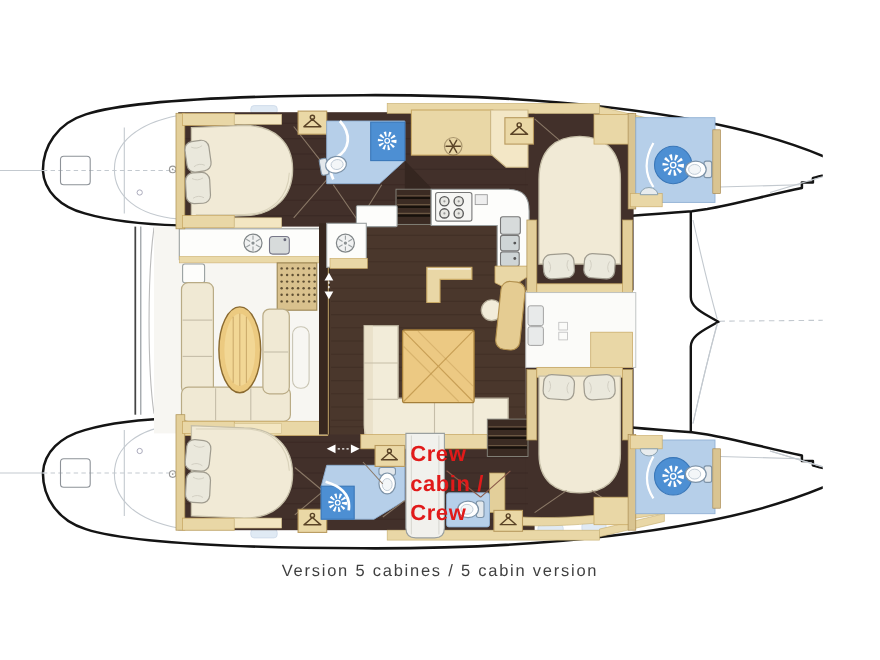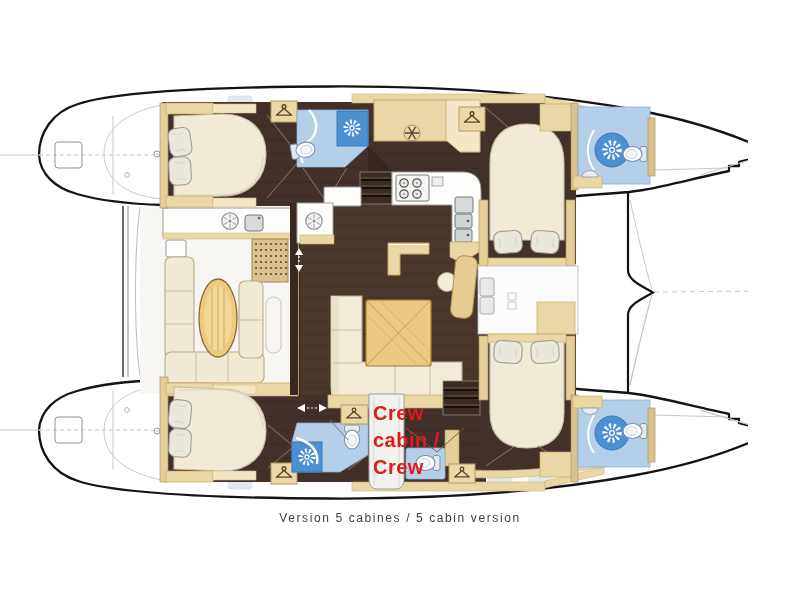--- a/index.html
+++ b/index.html
@@ -2,21 +2,21 @@
 <html><head>
 <meta charset="utf-8">
 <style>
   html,body{margin:0;padding:0;background:#fff;}
   .stage{position:relative;width:748px;height:600px;background:#fff;overflow:hidden;
          font-family:"Liberation Sans",sans-serif;}
   .stage svg{position:absolute;left:0;top:0;}
   .annotation{position:absolute;left:373px;top:400px;color:#e11a1a;font-weight:bold;
               font-size:20px;line-height:27px;letter-spacing:.5px;white-space:nowrap;}
   .caption{position:absolute;left:0;top:511px;width:800px;text-align:center;color:#3f3f3f;
-           font-size:12px;letter-spacing:1.6px;}
+           font-size:15px;letter-spacing:1.6px;}
 </style>
 </head>
 <body>
 
 <div class="stage">
 <svg width="800" height="600" viewBox="0 0 800 600">
   <defs>
     <g id="pillow">
           <rect x="-11" y="-14" width="22" height="28" rx="7" fill="#eae8dc" stroke="#a09c8f" stroke-width="1.1"></rect>
           <path d="M-5,-9 Q0,-6 5,-9 M-5,9 Q0,6 5,9" stroke="#cfccc0" fill="none" stroke-width=".8"></path>

